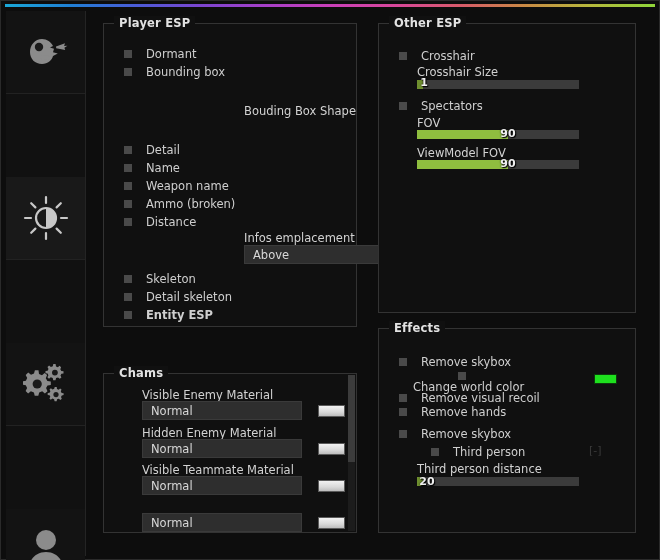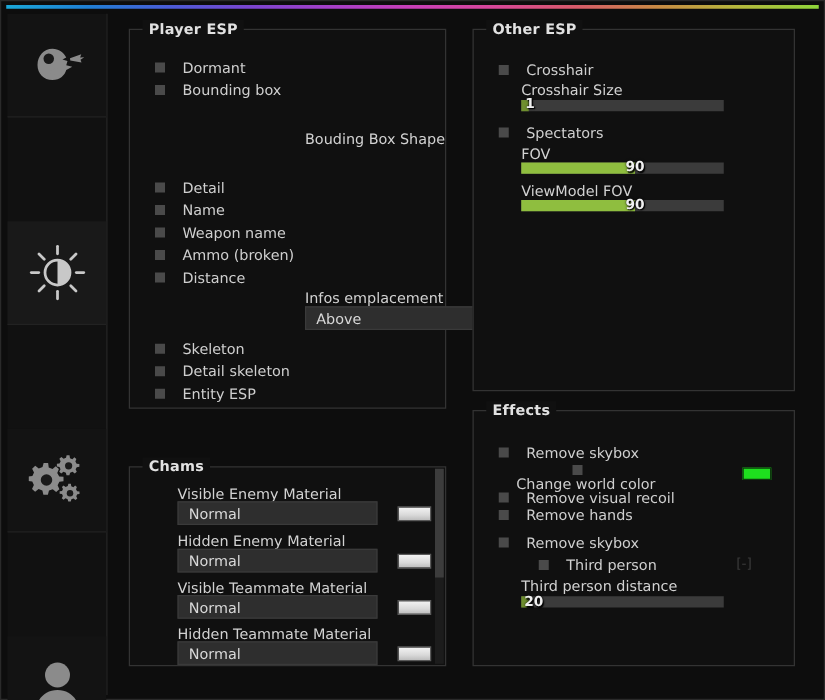--- a/index.html
+++ b/index.html
@@ -258,21 +258,21 @@
       <div class="row" style="left:20px; top:247px;">
         <span class="cb"></span>
         <span class="row-label">Skeleton</span>
       </div>
       <div class="swatch" style="left:316px; top:249px; background:#1ee01e;"></div>
 
       <div class="row" style="left:20px; top:265px;">
         <span class="cb"></span>
         <span class="row-label">Detail skeleton</span>
       </div>
-      <div class="row" style="left:20px; top:283px;">
+      <div class="row" style="left:20px; top:283px;font-weight:bold;">
         <span class="cb"></span>
         <span class="row-label">Entity ESP</span>
       </div>
     </div>
   </div>
 
   <div class="panel" style="left:102px; top:372px; width:254px; height:160px;">
     <div class="panel-title">Chams</div>
     <div class="panel-body">
 
@@ -287,21 +287,20 @@
         <span class="combo-text">Normal</span>
       </div>
       <div class="swatch-white" style="left:214px; top:69px;"></div>
 
       <div class="sublabel" style="left:38px; top:89px;">Visible Teammate Material</div>
       <div class="combo" style="left:38px; top:102px; width:160px;">
         <span class="combo-text">Normal</span>
       </div>
       <div class="swatch-white" style="left:214px; top:106px;"></div>
 
-      <div class="sublabel" style="left:38px; top:126px;">Hidden Teammate Material</div>
       <div class="combo" style="left:38px; top:139px; width:160px;">
         <span class="combo-text">Normal</span>
       </div>
       <div class="swatch-white" style="left:214px; top:143px;"></div>
 
       <div class="vscroll" style="right:1px; top:1px; bottom:1px;">
         <div class="vscroll-thumb" style="top:0; height:56%;"></div>
       </div>
     </div>
   </div>

